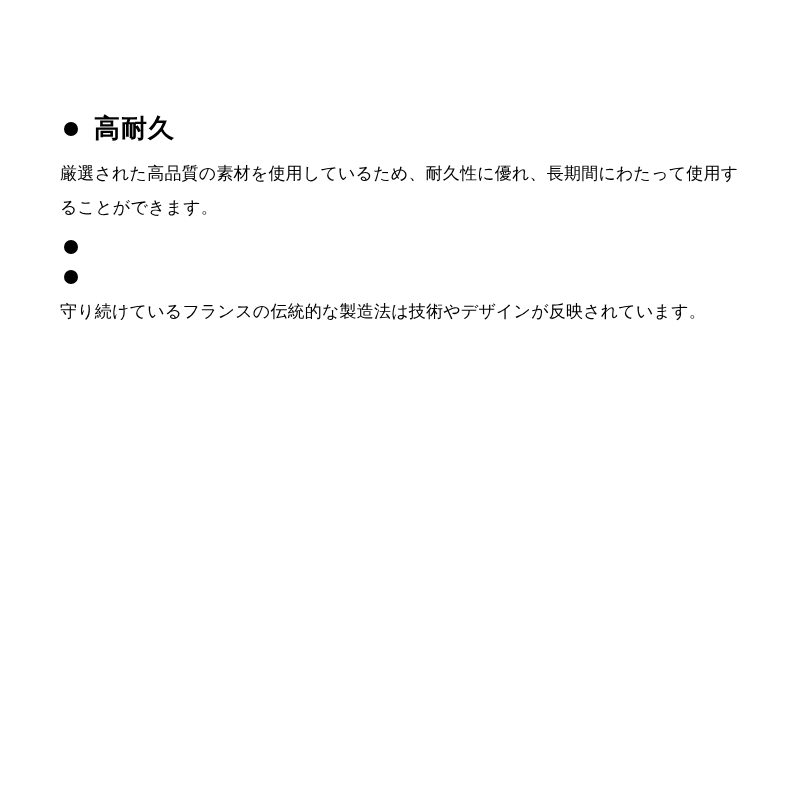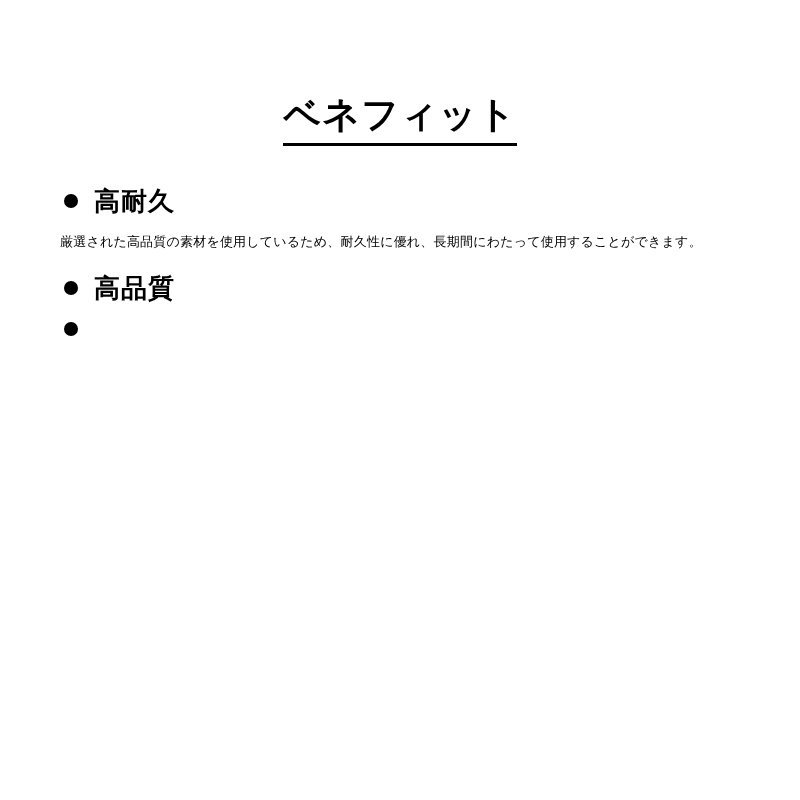--- a/index.html
+++ b/index.html
@@ -49,54 +49,51 @@
   .bullet {
     display: inline-block;
     width: 14px;
     height: 14px;
     border-radius: 50%;
     background: #000;
     margin-right: 16px;
     flex: none;
   }
   .benefit-body {
-    font-size: 13px;
+    font-size: 17px;
     line-height: 2.0;
     letter-spacing: 0.2px;
     margin: 0 0 16px 0;
     padding-left: 2px;
     max-width: 690px;
   }
   .benefit:last-child .benefit-body {
     margin-bottom: 0;
   }
 </style>
 </head>
 <body>
 
 <div class="page">
 
-  <h1 class="doc-title">
-    <span class="underline">ベネフィット</span>
-  </h1>
 
   <div class="benefit">
     <div class="benefit-head">
       <span class="bullet"></span>
       <span>高耐久</span>
     </div>
     <p class="benefit-body">厳選された高品質の素材を使用しているため、耐久性に優れ、長期間にわたって使用することができます。</p>
   </div>
 
   <div class="benefit">
     <div class="benefit-head">
       <span class="bullet"></span>
-      <span>高品質</span>
     </div>
   </div>
 
   <div class="benefit">
     <div class="benefit-head">
       <span class="bullet"></span>
     </div>
+    <p class="benefit-body">守り続けているフランスの伝統的な製造法は技術やデザインが反映されています。</p>
   </div>
 
 </div>
 
 </body></html>

